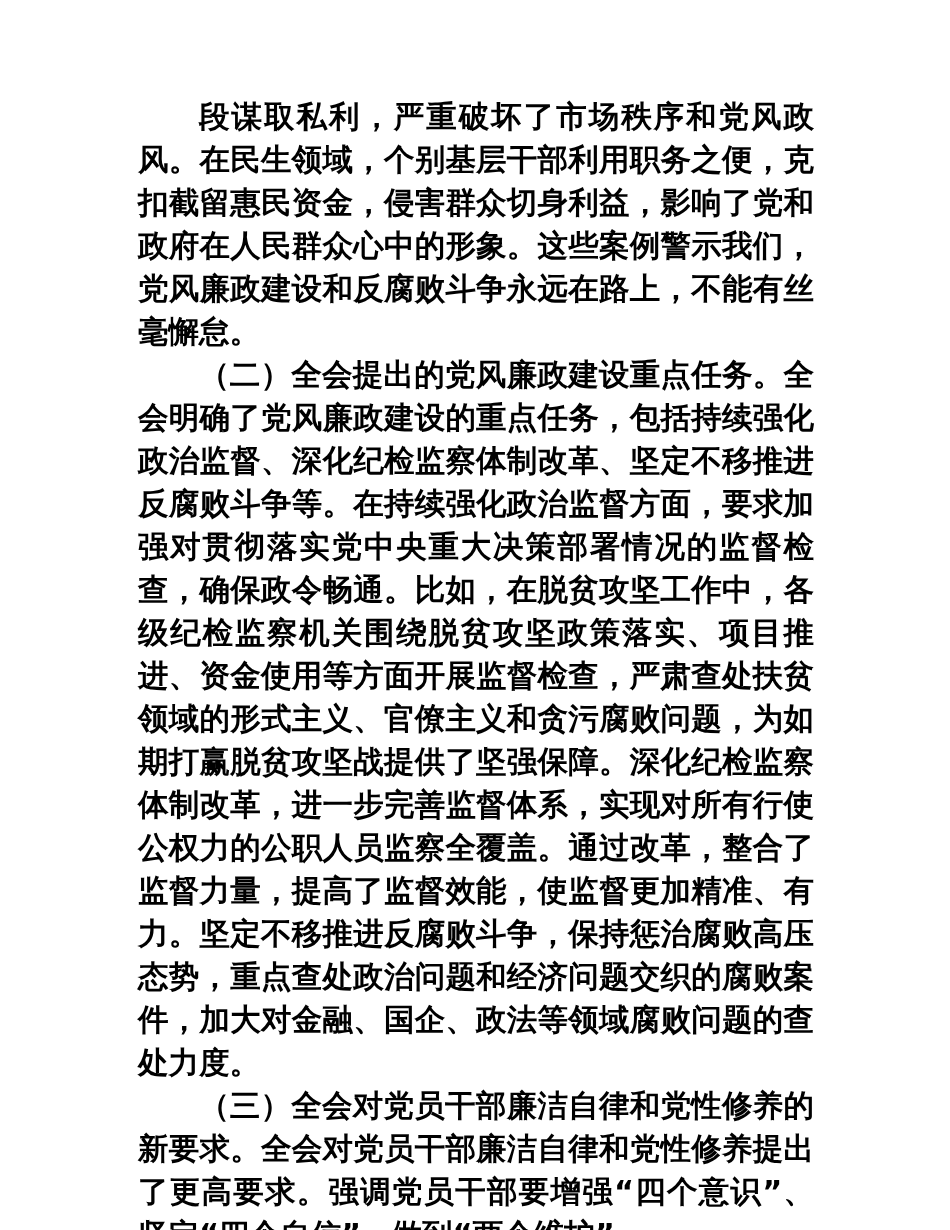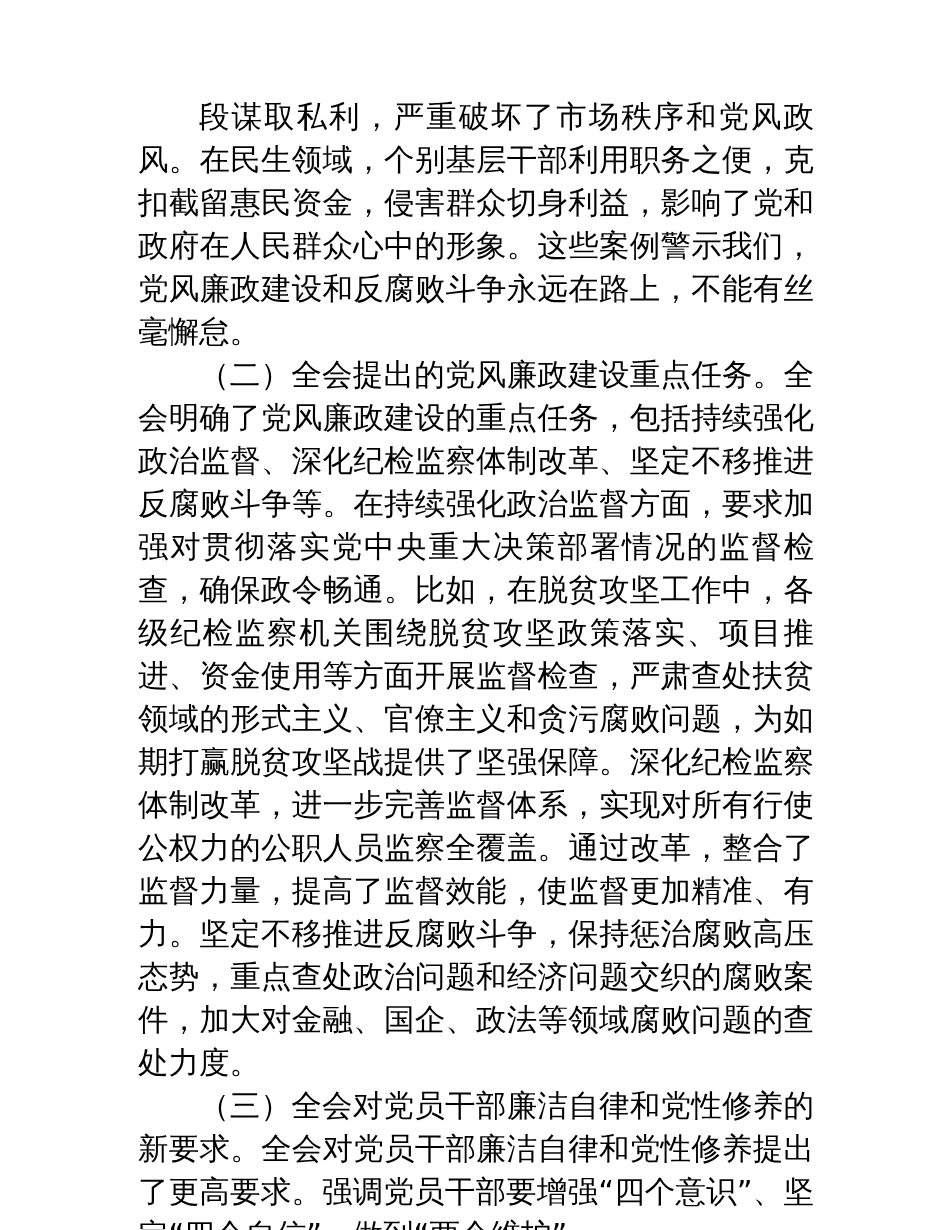--- a/index.html
+++ b/index.html
@@ -28,26 +28,26 @@
     font-family: "DejaVu Sans", "Liberation Sans", sans-serif;
     font-size: 30.5px;
     line-height: 43px;
     color: #000000;
     text-align: justify;
     text-justify: inter-character;
     text-indent: 61px;
     margin: 0 0 0 0;
     letter-spacing: 0px;
     word-break: break-all;
-    font-weight: 400;
+    font-weight: 700;
     -webkit-font-smoothing: antialiased;
   }
 
   .para.heading-para {
-    font-weight: 400;
+    font-weight: 700;
   }
 
   
   .para:last-child {
     text-align-last: left;
   }
 </style>
 </head>
 <body>
 

